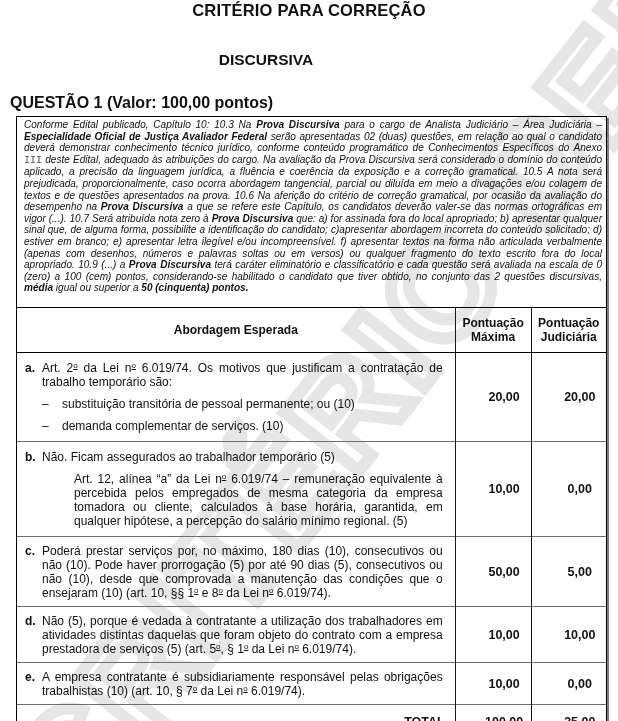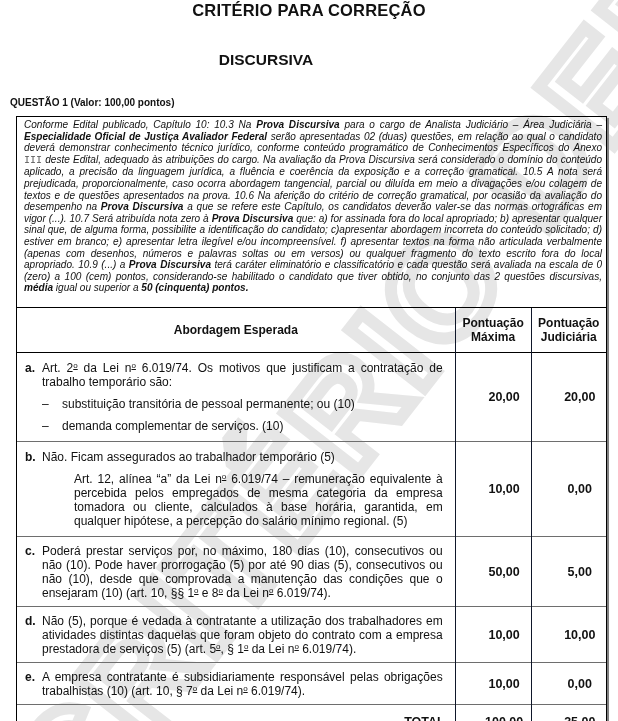--- a/index.html
+++ b/index.html
@@ -26,21 +26,21 @@
 
     .title {
       position: absolute; left: 0; top: 0; width: 618px; text-align: center;
       font-size: 16.5px; font-weight: bold; letter-spacing: 0.2px; line-height: 20px;
     }
     .subtitle {
       position: absolute; left: 0; top: 50px; width: 532px; text-align: center;
       font-size: 15.5px; font-weight: bold; line-height: 20px;
     }
     .question {
-      position: absolute; left: 10px; top: 95px; font-size: 10px; font-weight: bold;
+      position: absolute; left: 10px; top: 95px; font-size: 16px; font-weight: bold;
       line-height: 16px;
     }
 
     .table-wrap {
       position: absolute; left: 16px; top: 116px; width: 591px;
       border: 1px solid #000;
       box-shadow: 2px 2px 0 #808080;
       background: transparent;
     }
     .intro {

